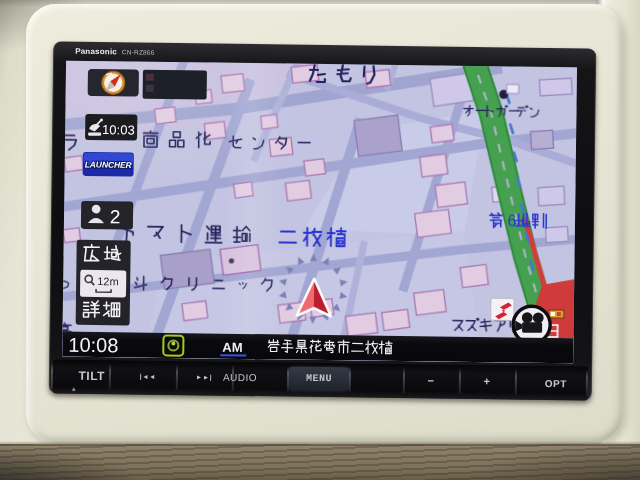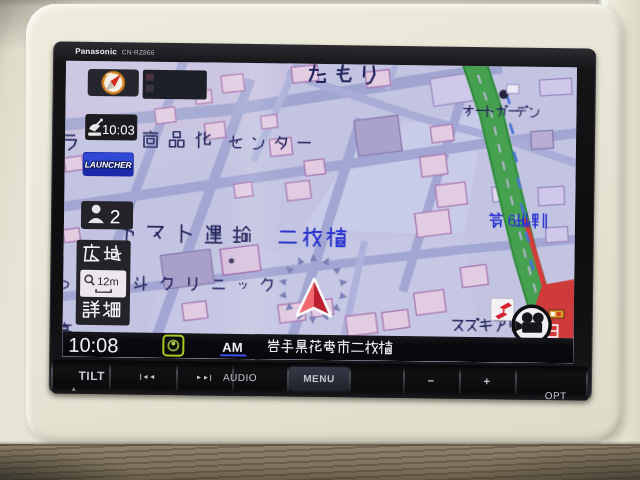--- a/index.html
+++ b/index.html
@@ -261,24 +261,24 @@
             <path d="M290.3 8.0L300.1 8.0 M289.3 15.7L301.1 15.7" stroke="#eeeef2" stroke-width="1.19" fill="none" stroke-linecap="round" stroke-linejoin="round"></path>
             <path d="M305.7 5.2L305.7 17.8 M303.4 8.7L308.5 8.7 M305.7 10.8L303.4 14.3 M310.9 5.6L309.9 10.1 M309.2 8.0L315.5 8.0 M310.6 10.1L314.8 17.8 M315.1 10.1L310.4 17.8" stroke="#eeeef2" stroke-width="1.19" fill="none" stroke-linecap="round" stroke-linejoin="round"></path>
             <path d="M319.4 5.2L319.4 17.8 M317.0 8.7L321.9 8.7 M319.4 10.1L317.0 12.9 M323.3 7.3L329.6 7.3 M326.4 5.2L326.4 8.7 M324.0 9.4L328.9 9.4L328.9 11.5 M323.3 12.2h5.6v5.6h-5.6Z M324.7 14.0h2.8v2.1h-2.8Z" stroke="#eeeef2" stroke-width="1.19" fill="none" stroke-linecap="round" stroke-linejoin="round"></path>
           </g>
         </svg></div>
       <div class="abs" style="left:4px;top:318px;width:535px;height:34px;background:linear-gradient(180deg,#060608,#111114 25%,#0a0a0c 80%,#1c1c20);border-radius:3px;"></div>
       <div class="abs" style="left:-4px;top:322px;width:60px;height:24px;color:#c6c6cc;font-size:12px;font-weight:bold;text-align:right;line-height:24px;letter-spacing:.5px;">TILT</div>
       <div class="abs" style="left:69px;top:322px;width:60px;height:24px;color:#c6c6cc;font-size:6.5px;font-weight:bold;text-align:center;line-height:24px;letter-spacing:.5px;">|◄◄</div>
       <div class="abs" style="left:125px;top:322px;width:60px;height:24px;color:#c6c6cc;font-size:6.5px;font-weight:bold;text-align:center;line-height:24px;letter-spacing:.5px;">►►|</div>
       <div class="abs" style="left:174px;top:322px;width:60px;height:24px;color:#c6c6cc;font-size:10px;font-weight:normal;line-height:24px;letter-spacing:.5px;">AUDIO</div>
-      <div class="abs" style="left:240px;top:322px;width:60px;height:24px;background:linear-gradient(180deg,#343a46,#1f222a);border-radius:4px;box-shadow:0 0 3px rgba(150,170,210,.25);color:#c6c6cc;font-size:10px;font-weight:bold;text-align:center;line-height:24px;letter-spacing:.5px;">MENU</div>
+      <div class="abs" style="left:240px;top:322px;width:60px;height:24px;background:linear-gradient(180deg,#343a46,#1f222a);border-radius:4px;box-shadow:0 0 3px rgba(150,170,210,.25);color:#c6c6cc;font-size:10px;font-weight:bold;text-align:center;line-height:24px;letter-spacing:.5px;font-family:Liberation Mono, monospace;">MENU</div>
       <div class="abs" style="left:352px;top:322px;width:60px;height:24px;color:#c6c6cc;font-size:11px;font-weight:bold;text-align:center;line-height:24px;letter-spacing:.5px;">−</div>
       <div class="abs" style="left:408px;top:322px;width:60px;height:24px;color:#c6c6cc;font-size:11px;font-weight:bold;text-align:center;line-height:24px;letter-spacing:.5px;">+</div>
-      <div class="abs" style="left:477px;top:336px;width:60px;height:24px;color:#c6c6cc;font-size:10px;font-weight:normal;text-align:center;line-height:24px;letter-spacing:.5px;">OPT</div>
+      <div class="abs" style="left:477px;top:324px;width:60px;height:24px;color:#c6c6cc;font-size:10px;font-weight:bold;text-align:center;line-height:24px;letter-spacing:.5px;">OPT</div>
       <div class="abs" style="left:2px;top:321px;width:2px;height:26px;background:linear-gradient(180deg,rgba(200,200,210,.0),rgba(200,200,210,.32) 30%,rgba(200,200,210,.1));"></div>
       <div class="abs" style="left:60px;top:321px;width:2px;height:26px;background:linear-gradient(180deg,rgba(200,200,210,.0),rgba(200,200,210,.32) 30%,rgba(200,200,210,.1));"></div>
       <div class="abs" style="left:127px;top:321px;width:2px;height:26px;background:linear-gradient(180deg,rgba(200,200,210,.0),rgba(200,200,210,.32) 30%,rgba(200,200,210,.1));"></div>
       <div class="abs" style="left:183px;top:321px;width:2px;height:26px;background:linear-gradient(180deg,rgba(200,200,210,.0),rgba(200,200,210,.32) 30%,rgba(200,200,210,.1));"></div>
       <div class="abs" style="left:238px;top:321px;width:2px;height:26px;background:linear-gradient(180deg,rgba(200,200,210,.0),rgba(200,200,210,.32) 30%,rgba(200,200,210,.1));"></div>
       <div class="abs" style="left:300px;top:321px;width:2px;height:26px;background:linear-gradient(180deg,rgba(200,200,210,.0),rgba(200,200,210,.32) 30%,rgba(200,200,210,.1));"></div>
       <div class="abs" style="left:354px;top:321px;width:2px;height:26px;background:linear-gradient(180deg,rgba(200,200,210,.0),rgba(200,200,210,.32) 30%,rgba(200,200,210,.1));"></div>
       <div class="abs" style="left:410px;top:321px;width:2px;height:26px;background:linear-gradient(180deg,rgba(200,200,210,.0),rgba(200,200,210,.32) 30%,rgba(200,200,210,.1));"></div>
       <div class="abs" style="left:466px;top:321px;width:2px;height:26px;background:linear-gradient(180deg,rgba(200,200,210,.0),rgba(200,200,210,.32) 30%,rgba(200,200,210,.1));"></div>
       <div class="abs" style="left:537px;top:321px;width:2px;height:26px;background:linear-gradient(180deg,rgba(200,200,210,.0),rgba(200,200,210,.32) 30%,rgba(200,200,210,.1));"></div>

